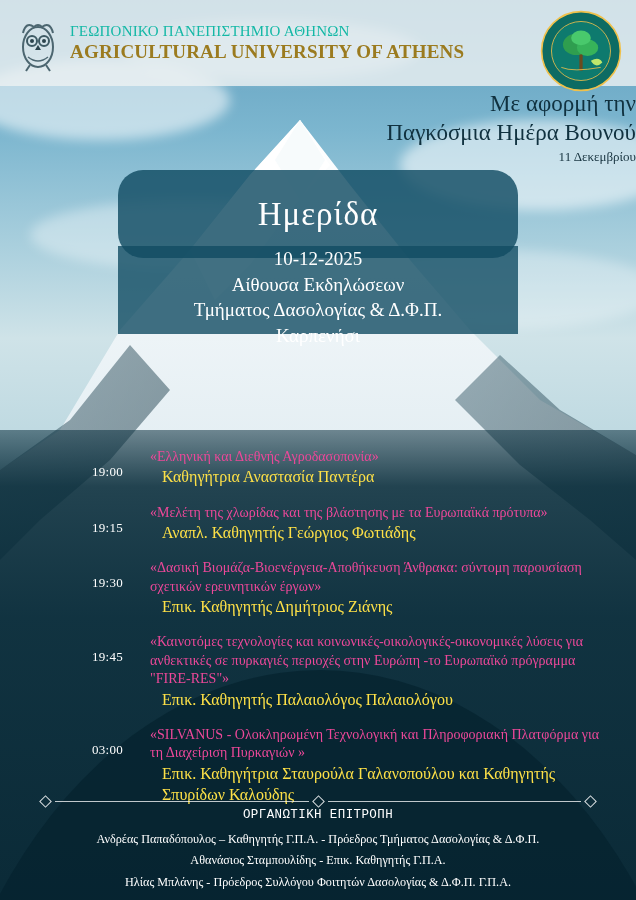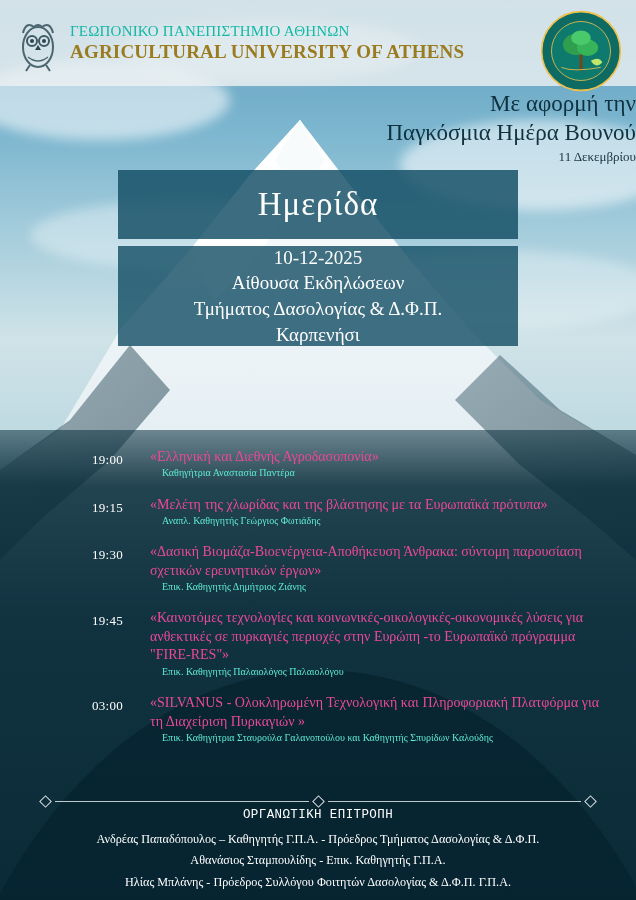--- a/index.html
+++ b/index.html
@@ -75,56 +75,56 @@
   
   .occasion {
     position: absolute; left: 0; top: 90px; width: 636px; text-align: right;
     color: #0b2b38;
   }
   .occasion .l1 { font-size: 23px; font-weight: normal; line-height: 1.25; color: #10313f; }
   .occasion .l2 { font-size: 23px; font-weight: normal; line-height: 1.25; color: #10313f; margin-left: 44px; }
   .occasion .l3 { font-size: 13px; margin-top: 1px; color: #17333f; }
 
   .panel-title {
-    position: absolute; left: 118px; top: 170px; width: 400px; height: 69px;
+    position: absolute; left: 118px; top: 170px; width: 400px; height: 88px;
     background: rgba(17,76,99,0.82);
-    display: flex; align-items: center; justify-content: center;
+    display: flex; align-items: center; justify-content: center; border-radius: 25px;
   }
   .panel-title span {
     color: #fff; font-size: 33px; letter-spacing: 1px;
   }
   .panel-info {
-    position: absolute; left: 118px; top: 246px; width: 400px; height: 100px;
+    position: absolute; left: 118px; top: 246px; width: 400px; height: 88px;
     background: rgba(17,76,99,0.80);
-    display: flex; flex-direction: column; align-items: center; justify-content: center;
+    display: flex; flex-direction: column; align-items: center; justify-content: space-between;
     color: #fff;
   }
   .panel-info div { font-size: 19px; line-height: 1.35; }
 
   
   .program {
     position: absolute; left: 0; top: 448px; width: 636px;
     color: #ffffff;
   }
   .item {
     display: flex; padding: 0 26px 0 88px; margin-bottom: 16px;
     position: relative;
   }
   .item .time {
-    position: absolute; left: 92px; top: 4px; width: 42px;
+    position: absolute; left: 92px; top: 16px; width: 42px;
     font-size: 13px; color: #ffffff; letter-spacing: .3px;
   }
   .item .body {
     margin-left: 62px; flex: 1;
   }
   .item .talk {
     font-size: 14px; line-height: 1.32; color: #ec4899;
   }
   .item .speaker {
-    font-size: 10px; line-height: 1.32; color: #5eead4; padding-left: 12px;
+    font-size: 16px; line-height: 1.32; color: #fde047; padding-left: 12px;
   }
 
   
   .divider {
     position: absolute; left: 36px; top: 794px; width: 564px; height: 14px;
     display: flex; align-items: center;
   }
   .divider .line { flex: 1; height: 1px; background: rgba(255,255,255,0.75); }
   .divider .dia {
     width: 9px; height: 9px; transform: rotate(45deg);

